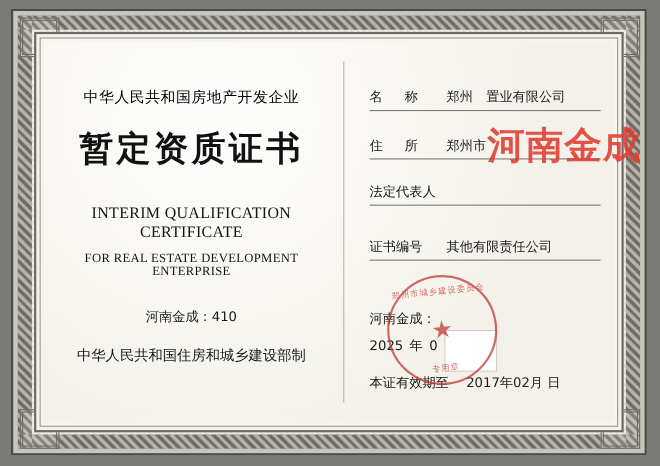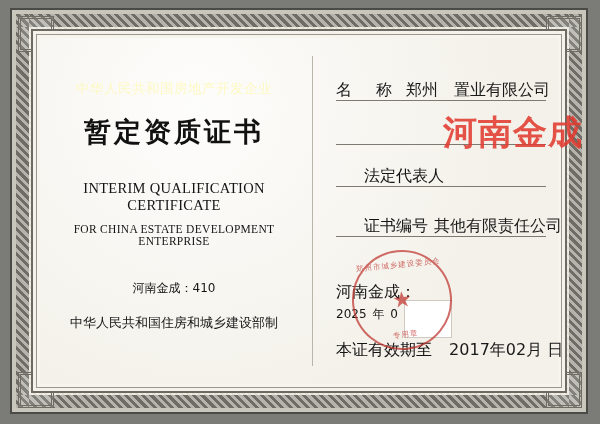--- a/index.html
+++ b/index.html
@@ -109,27 +109,27 @@
   }
   .right-col {
     position: absolute;
     left: 282px; top: 0;
     width: 236px; height: 346px;
   }
   .cn-head {
     margin-top: 42px;
     font-family: "DejaVu Sans", sans-serif;
     font-size: 13.5px;
-    color: #fef9c3;
+    color: #000000;
     letter-spacing: 0.5px;
   }
   .cn-title {
     margin-top: 16px;
     font-family: "DejaVu Sans", sans-serif;
-    font-size: 27px;
+    font-size: 31px;
     font-weight: bold;
     letter-spacing: 3px;
     color: #111;
   }
   .en-title {
     margin-top: 30px;
     font-size: 14.5px;
     letter-spacing: 0.3px;
     color: #141414;
   }
@@ -160,30 +160,30 @@
     font-family: "DejaVu Sans", sans-serif;
     font-size: 13px;
     color: #151515;
   }
 
   
   .row {
     position: absolute;
     left: 14px;
     font-family: "DejaVu Sans", sans-serif;
-    font-size: 16px;
+    font-size: 12px;
     color: #141414;
     white-space: nowrap;
   }
   .row .lbl {
     display: inline-block;
     width: 58px;
     letter-spacing: 4px;
   }
-  .row .lbl.tight { letter-spacing: 0px; margin-left: 28px; }
+  .row .lbl.tight { letter-spacing: 0px; }
   .row .val {
     display: inline-block;
     margin-left: 12px;
     color: #1a1a1a;
   }
   .r1 { top: 42px; }
   .r2 { top: 86px; }
   .r3 { top: 128px; }
   .r4 { top: 178px; }
   .r5 { top: 244px; }
@@ -283,37 +283,40 @@
   <div class="frame-inner"></div>
   <div class="frame-inner2"></div>
   <div class="paper"></div>
 
   <div class="content">
 
     <div class="left-col">
       <div class="cn-head">中华人民共和国房地产开发企业</div>
       <div class="cn-title">暂定资质证书</div>
       <div class="en-title">INTERIM QUALIFICATION CERTIFICATE</div>
-      <div class="en-sub">FOR CHINA ESTATE DEVELOPMENT ENTERPRISE</div>
+      <div class="en-sub">FOR REAL ESTATE DEVELOPMENT ENTERPRISE</div>
 
       <div class="cert-no">
         <span>河南金成：</span><span>410</span>
       </div>
       <div class="issuer-line">中华人民共和国住房和城乡建设部制</div>
     </div>
 
     <div class="vline"></div>
 
     <div class="right-col">
 
       <div class="row r1">
         <span class="lbl">名　称</span><span class="val">郑州　置业有限公司</span>
       </div>
       <div class="underline u1"></div>
 
+      <div class="row r2">
+        <span class="lbl">住　所</span><span class="val">郑州市</span>
+      </div>
       <div class="underline u2"></div>
 
       <div class="row r3">
         <span class="lbl tight">法定代表人</span><span class="val"></span>
       </div>
       <div class="underline u3"></div>
 
       <div class="row r4">
         <span class="lbl tight">证书编号</span><span class="val">其他有限责任公司</span>
       </div>

